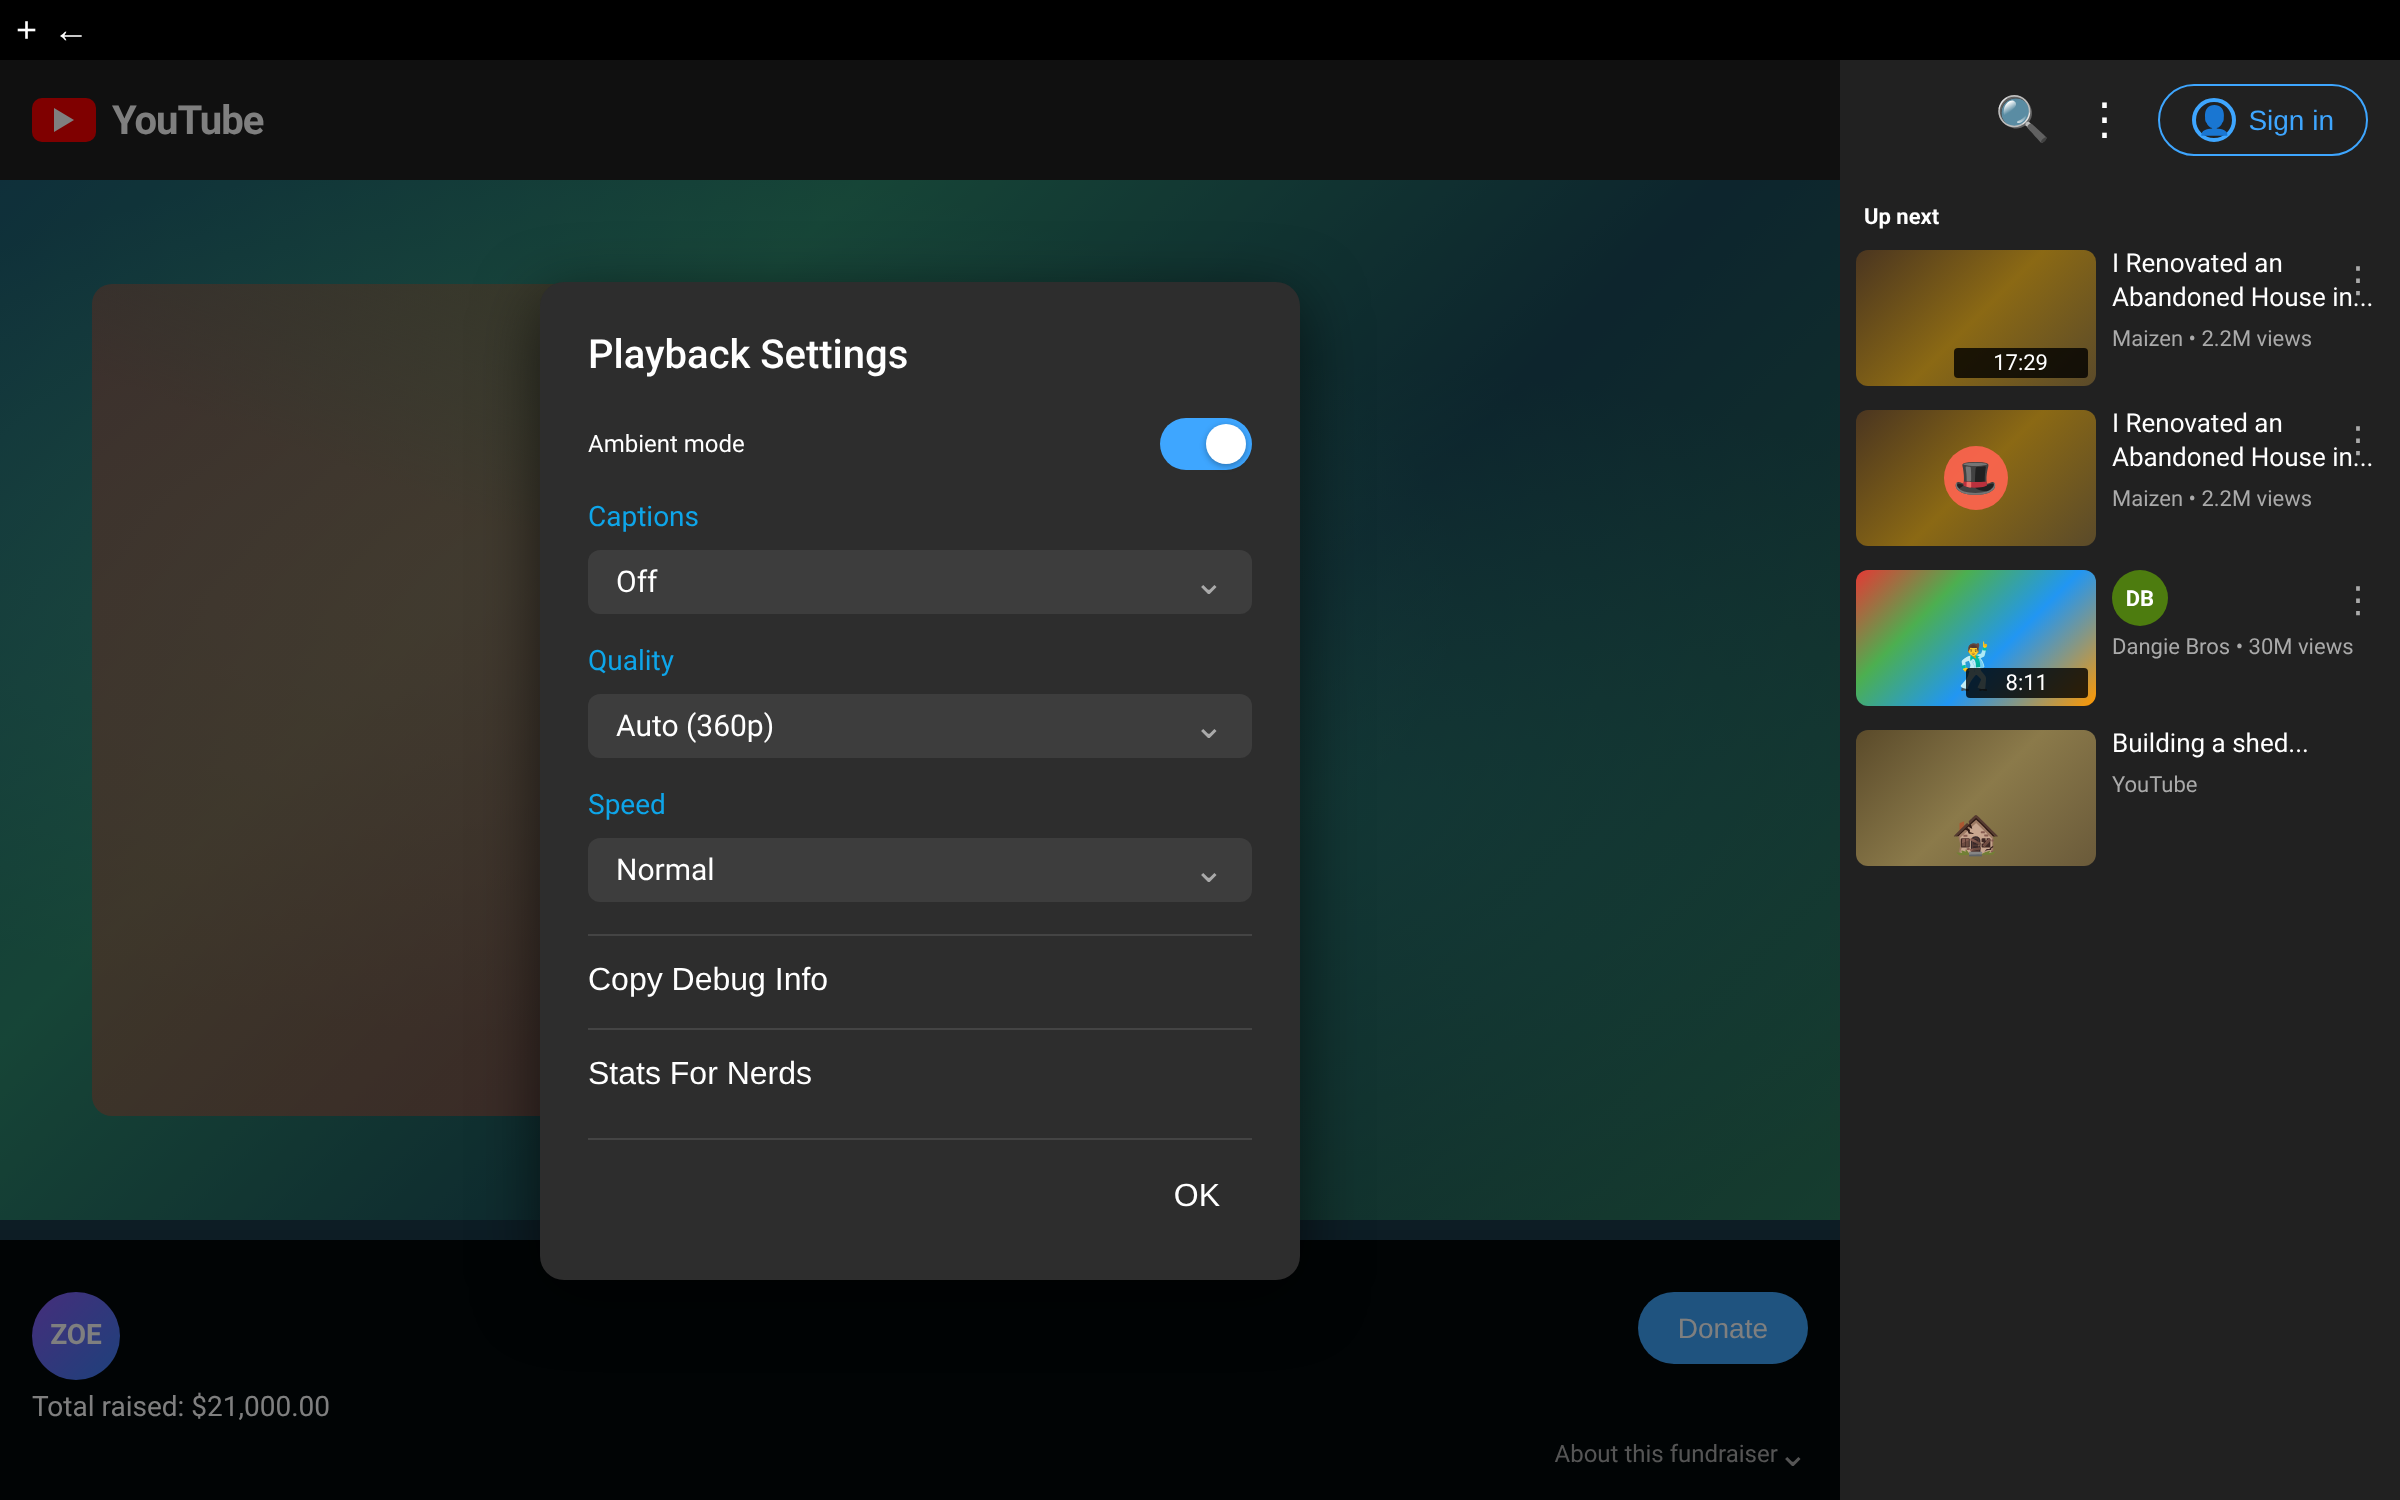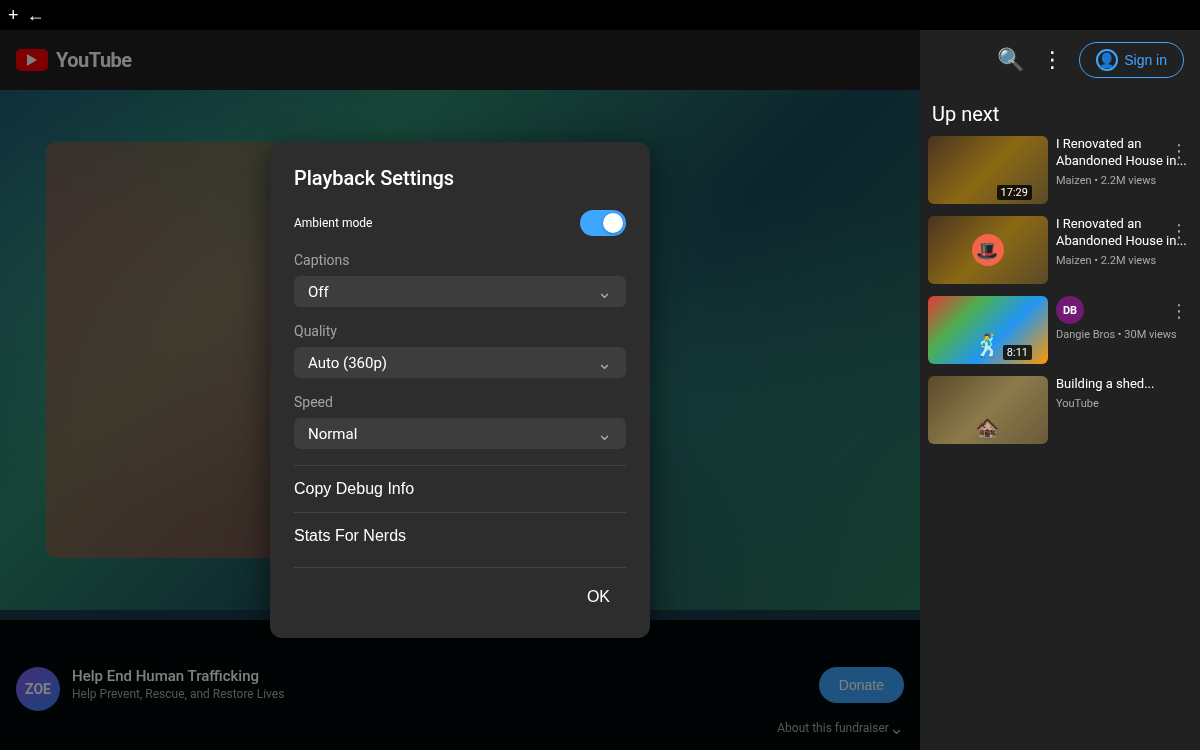--- a/index.html
+++ b/index.html
@@ -134,44 +134,44 @@
     .fundraiser-about { color: #aaa; font-size: 12px; display: flex; align-items: center; justify-content: flex-end; }
     .expand-icon { color: #aaa; font-size: 18px; }
 
     
     .sidebar {
       width: 280px;
       background: #212121;
       overflow-y: auto;
       padding: 12px 8px;
     }
-    .up-next-label { color: #fff; font-size: 20px; font-weight: 400; margin-bottom: 10px; padding: 0 4px; }
+    .up-next-label { color: #fff; font-size: 11px; font-weight: 700; margin-bottom: 10px; padding: 0 4px; }
     .sidebar-video {
       display: flex;
       gap: 8px;
       margin-bottom: 12px;
       cursor: pointer;
       position: relative;
     }
     .sidebar-thumb {
       width: 120px;
       height: 68px;
       border-radius: 6px;
       flex-shrink: 0;
       position: relative;
       overflow: hidden;
     }
     .sidebar-thumb-1 { background: linear-gradient(135deg, #4a3520 0%, #8b6914 50%, #5a4a2a 100%); }
     .thumb-duration {
       position: absolute;
-      bottom: 4px; right: 16px;
+      bottom: 4px; right: 4px;
       background: rgba(0,0,0,0.8);
       color: #fff;
       font-size: 11px;
-      padding: 1px 4px;
+      padding: 1px 20px;
       border-radius: 2px;
     }
     .sidebar-info { flex: 1; }
     .sidebar-title { color: #fff; font-size: 13px; line-height: 1.3; margin-bottom: 4px; }
     .sidebar-meta { color: #aaa; font-size: 11px; }
     .sidebar-more-btn {
       position: absolute;
       top: 0; right: 0;
       background: none;
       border: none;
@@ -185,21 +185,21 @@
       height: 36px;
       border-radius: 50%;
       flex-shrink: 0;
       display: flex;
       align-items: center;
       justify-content: center;
       color: #fff;
       font-size: 14px;
       font-weight: bold;
     }
-    .sidebar-avatar-1 { background: #701a75; }
+    .sidebar-avatar-1 { background: #4d7c0f; }
 
     
     .overlay {
       position: absolute;
       top: 30px; left: 0; right: 280px; bottom: 0;
       background: rgba(0,0,0,0.5);
       z-index: 200;
       display: flex;
       align-items: center;
       justify-content: center;
@@ -235,21 +235,21 @@
     }
     .toggle-knob {
       position: absolute;
       top: 3px; right: 3px;
       width: 20px; height: 20px;
       border-radius: 50%;
       background: #fff;
       box-shadow: 0 1px 3px rgba(0,0,0,0.3);
     }
     .section-label {
-      color: #a3a3a3;
+      color: #0ea5e9;
       font-size: 14px;
       margin-bottom: 8px;
     }
     .select-dropdown {
       width: 100%;
       background: #3d3d3d;
       border: none;
       border-radius: 6px;
       padding: 5px 14px;
       color: #fff;
@@ -331,26 +331,23 @@
   <div class="video-area">
     <div class="video-bg">
       <div class="video-rope"></div>
     </div>
 
     <div class="fundraiser-bar">
       <div class="fundraiser-top">
         <div class="fundraiser-logo">
           <span>ZOE</span>
         </div>
-        <div class="fundraiser-text">
-          <h3>Help End Human Trafficking</h3>
-          <p>Help Prevent, Rescue, and Restore Lives</p>
-        </div>
         <button class="donate-btn">Donate</button>
       </div>
+      <div class="fundraiser-amount">Total raised: $21,000.00</div>
       <div class="fundraiser-about">
         <span>About this fundraiser</span>
         <span class="expand-icon">⌄</span>
       </div>
     </div>
   </div>
 
   <div class="sidebar">
     <div class="up-next-label">Up next</div>
 

